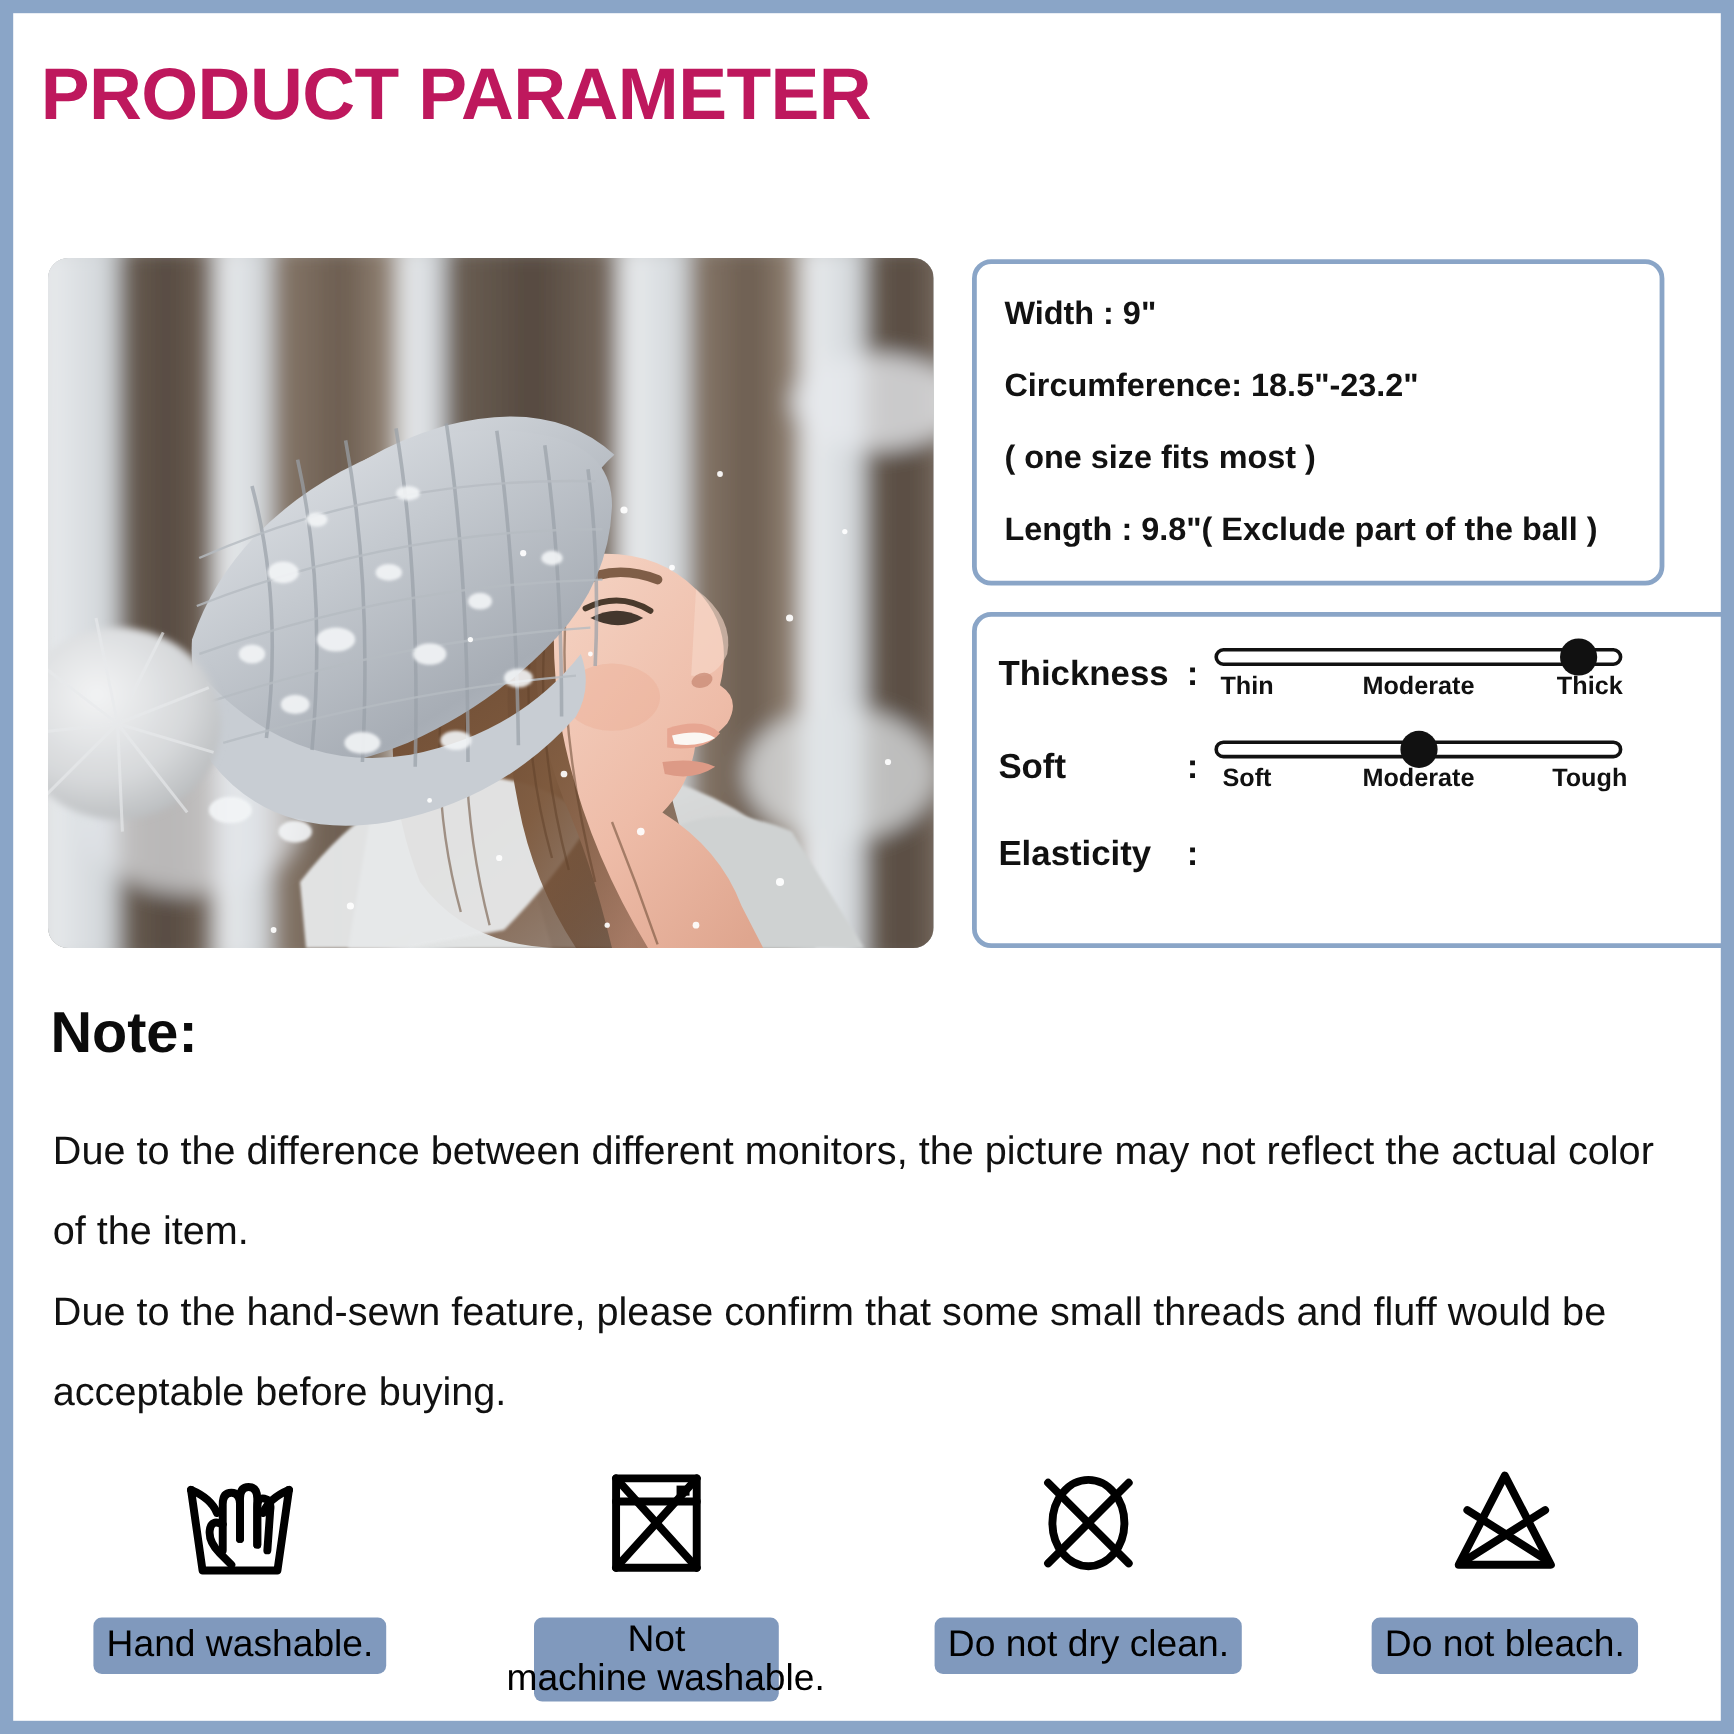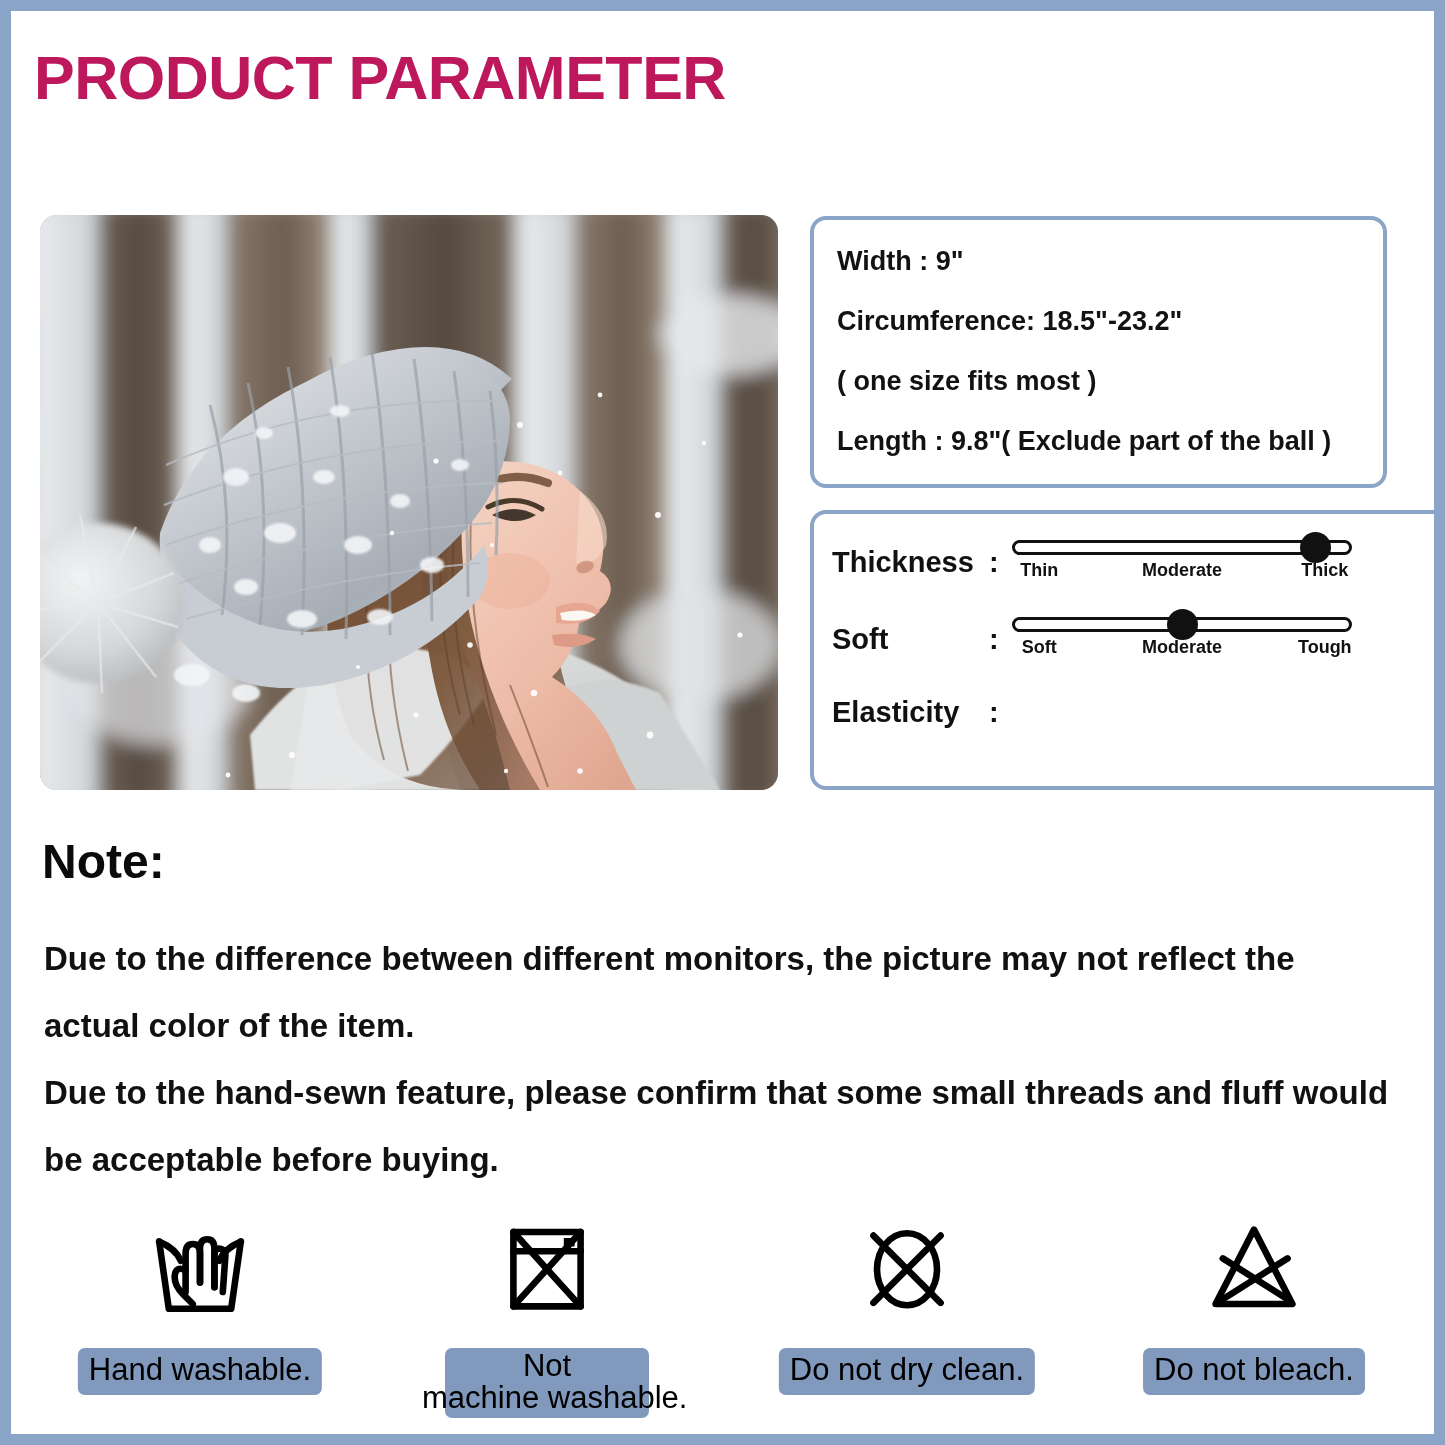--- a/index.html
+++ b/index.html
@@ -159,21 +159,21 @@
     background: #111111;
   }
   .scale {
     position: relative;
     margin-top: 5px;
     height: 32px;
   }
   .scale span {
     position: absolute;
     top: 0;
-    font-size: 18px;
+    font-size: 21px;
     font-weight: 700;
     color: #111111;
     white-space: nowrap;
     transform: translateX(-50%);
   }
 
   
   .note-heading {
     position: absolute;
     left: 42px;
@@ -187,21 +187,21 @@
     position: absolute;
     left: 44px;
     top: 925px;
     width: 1352px;
   }
   .note-body p {
     margin: 0 0 0 0;
     font-size: 33px;
     line-height: 67px;
     color: #111111;
-    font-weight: 700;
+    font-weight: 400;
     font-family: "Liberation Sans", sans-serif;
   }
 
   
   .care-row {
     position: absolute;
     left: 22px;
     top: 1208px;
     width: 1400px;
     height: 215px;

